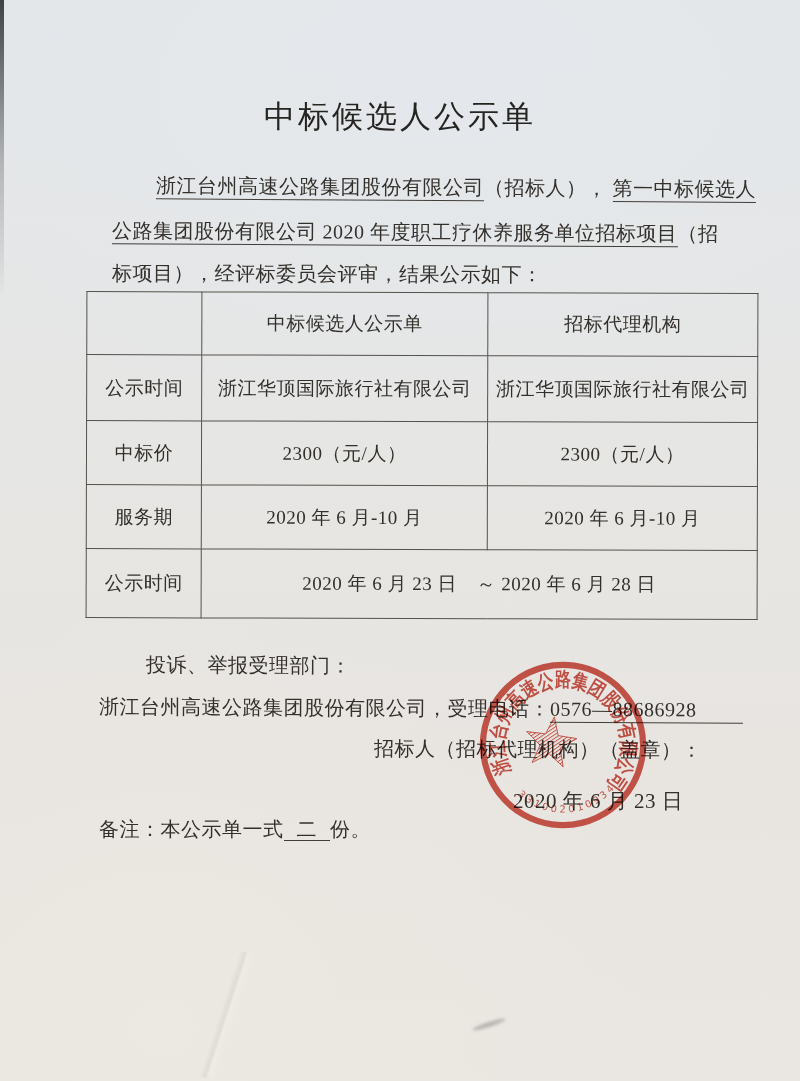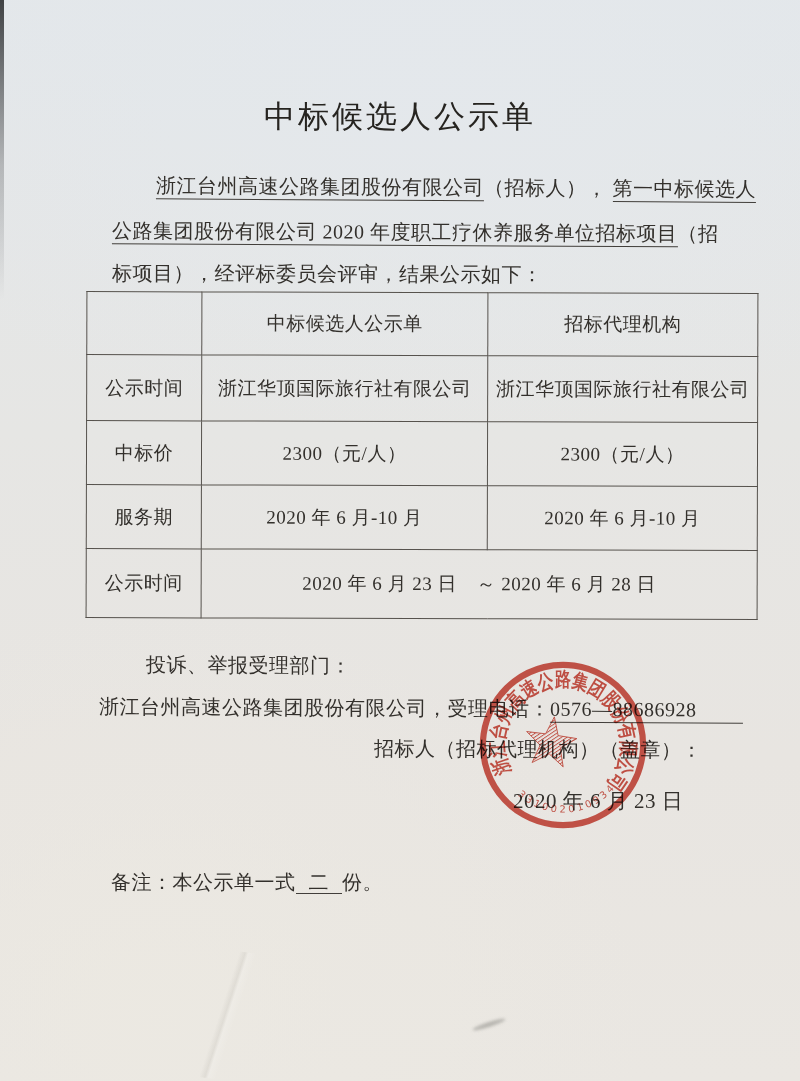--- a/index.html
+++ b/index.html
@@ -57,21 +57,21 @@
   .tr-head   { height: 63px; }
   .tr-name   { height: 66px; }
   .tr-price  { height: 64px; }
   .tr-period { height: 64px; }
   .tr-public { height: 69px; }
   .footer-line { position: absolute; font-size: 20px; color: #33302c; letter-spacing: 0.5px; white-space: nowrap; }
   .fl-complaint { left: 146px; top: 652px; transform: rotate(0.3deg); }
   .fl-org       { left: 99px;  top: 695px; transform: rotate(0.3deg); }
   .fl-sign      { left: 374px; top: 736px; transform: rotate(0.3deg); }
   .fl-date      { left: 513px; top: 787px; font-size: 21px; }
-  .fl-note      { left: 99px;  top: 869px; margin-left: 12px; }
+  .fl-note      { left: 99px;  top: 816px; }
   .phone-u { padding-right: 46px; }
   .count-u { padding: 0 13px; }
   .stamp {
     position: absolute; left: 474px; top: 656px; width: 178px; height: 178px;
     mix-blend-mode: multiply; opacity: 0.92;
     transform: rotate(8deg);
   }
 </style>
 </head>
 <body>

